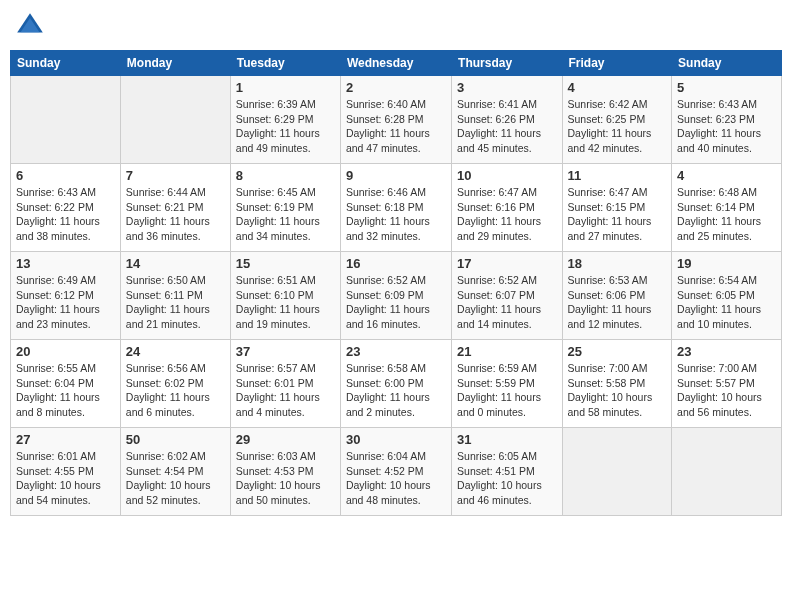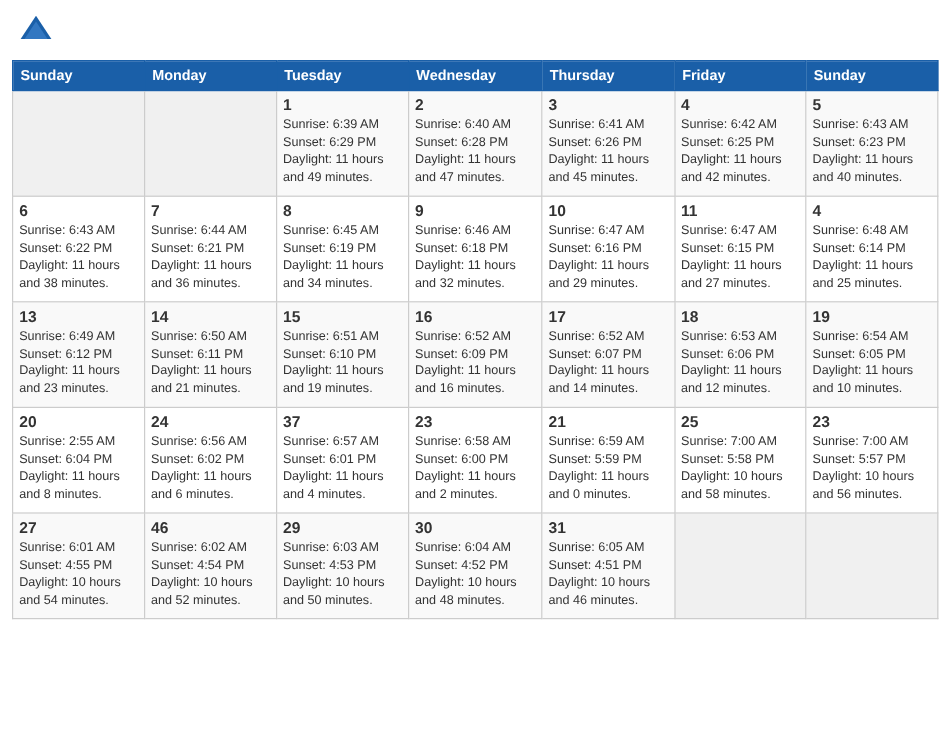--- a/index.html
+++ b/index.html
@@ -241,21 +241,21 @@
         <td>
           <span class="day-num">19</span>
           <div class="day-info">Sunrise: 6:54 AM
 Sunset: 6:05 PM
 Daylight: 11 hours and 10 minutes.</div>
         </td>
       </tr>
       <tr>
         <td>
           <span class="day-num">20</span>
-          <div class="day-info">Sunrise: 2:55 AM
+          <div class="day-info">Sunrise: 6:55 AM
 Sunset: 6:04 PM
 Daylight: 11 hours and 8 minutes.</div>
         </td>
         <td>
           <span class="day-num">24</span>
           <div class="day-info">Sunrise: 6:56 AM
 Sunset: 6:02 PM
 Daylight: 11 hours and 6 minutes.</div>
         </td>
         <td>
@@ -290,21 +290,21 @@
         </td>
       </tr>
       <tr>
         <td>
           <span class="day-num">27</span>
           <div class="day-info">Sunrise: 6:01 AM
 Sunset: 4:55 PM
 Daylight: 10 hours and 54 minutes.</div>
         </td>
         <td>
-          <span class="day-num">46</span>
+          <span class="day-num">50</span>
           <div class="day-info">Sunrise: 6:02 AM
 Sunset: 4:54 PM
 Daylight: 10 hours and 52 minutes.</div>
         </td>
         <td>
           <span class="day-num">29</span>
           <div class="day-info">Sunrise: 6:03 AM
 Sunset: 4:53 PM
 Daylight: 10 hours and 50 minutes.</div>
         </td>

